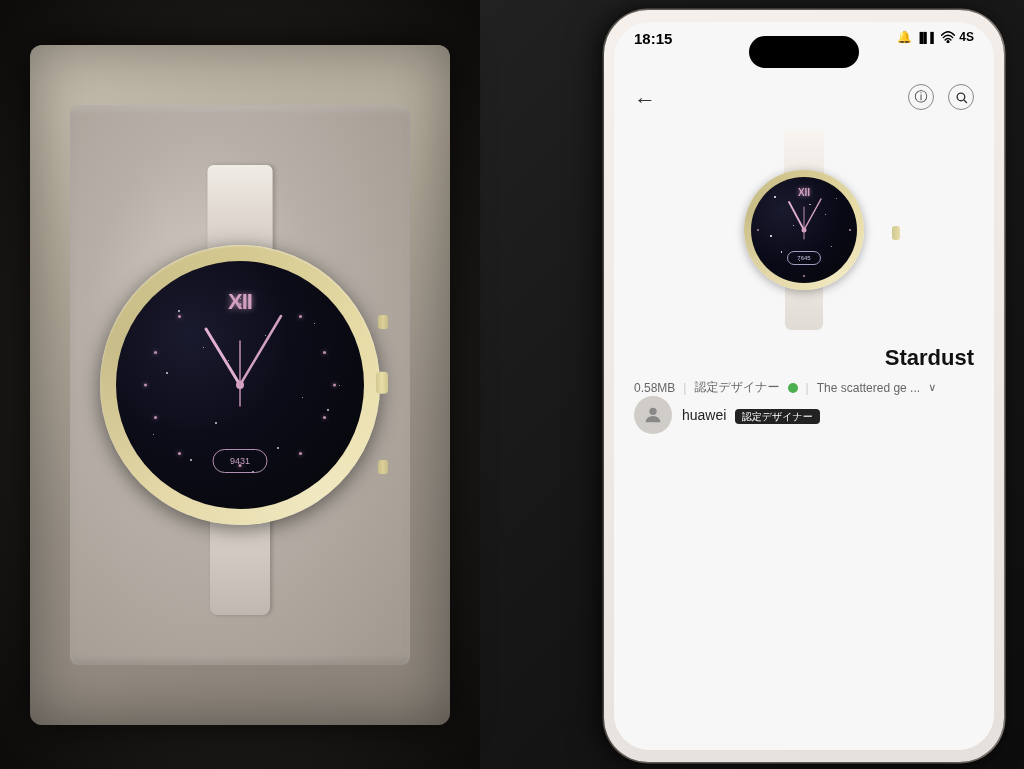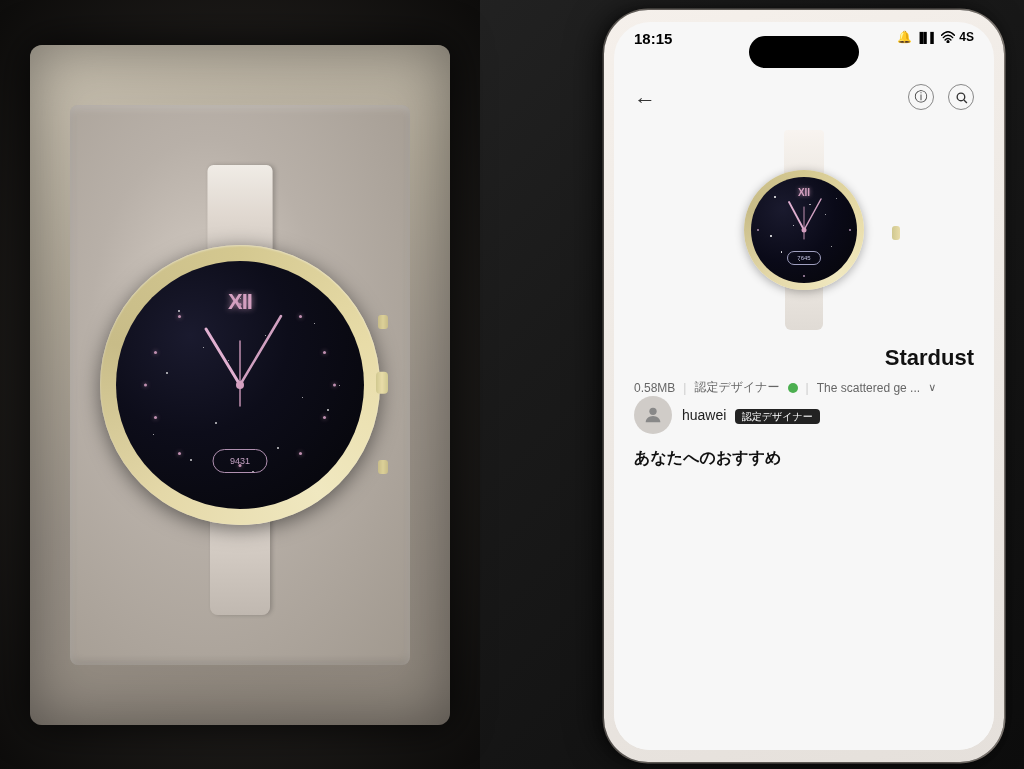--- a/index.html
+++ b/index.html
@@ -678,20 +678,17 @@
               <circle cx="12" cy="8" r="4"></circle>
               <path d="M4 20c0-4 3.6-7 8-7s8 3 8 7"></path>
             </svg>
           </div>
           <div>
             <span class="designer-name">huawei</span>
             <span class="designer-badge">認定デザイナー</span>
           </div>
         </div>
 
-        <div class="recommendations">
-          <div class="recommendations-title">あなたへのおすすめ</div>
-        </div>
 
       </div>
     </div>
   </div>
 </div>
 
 </body></html>

